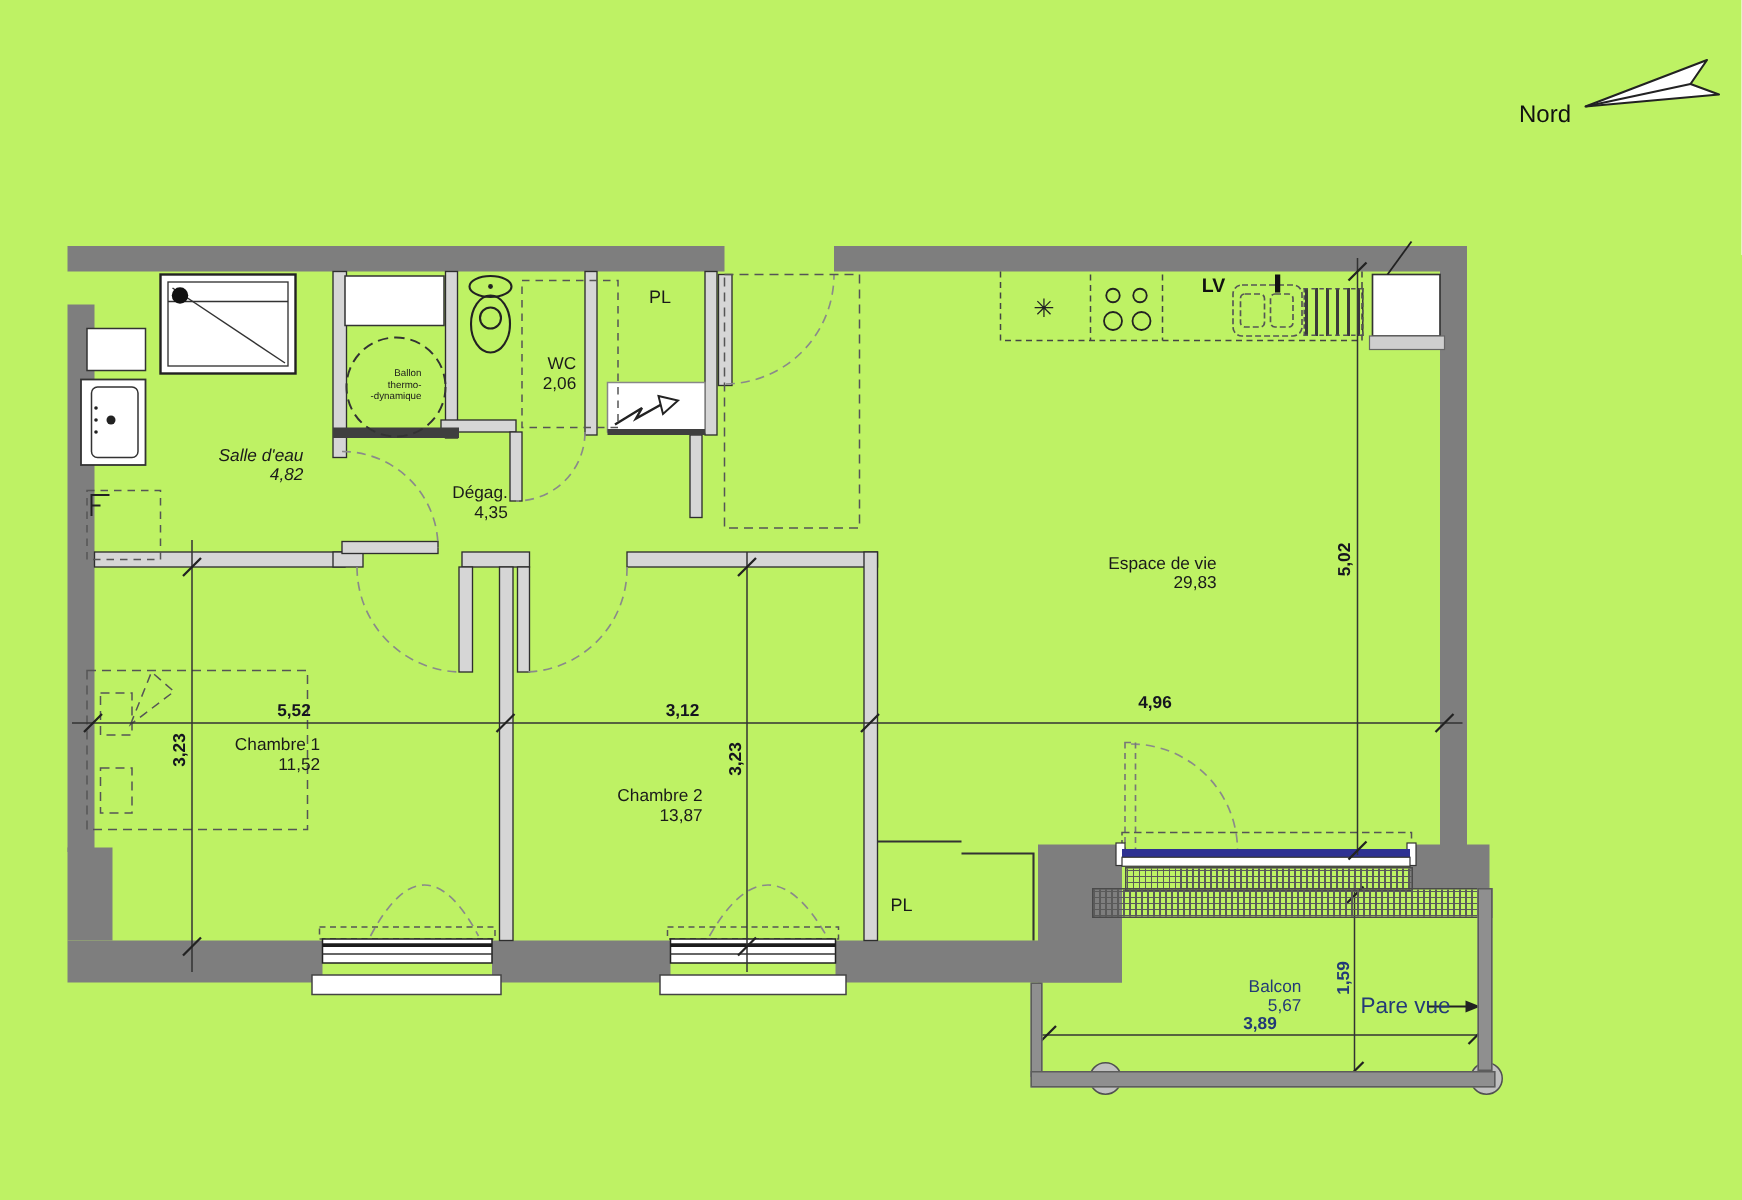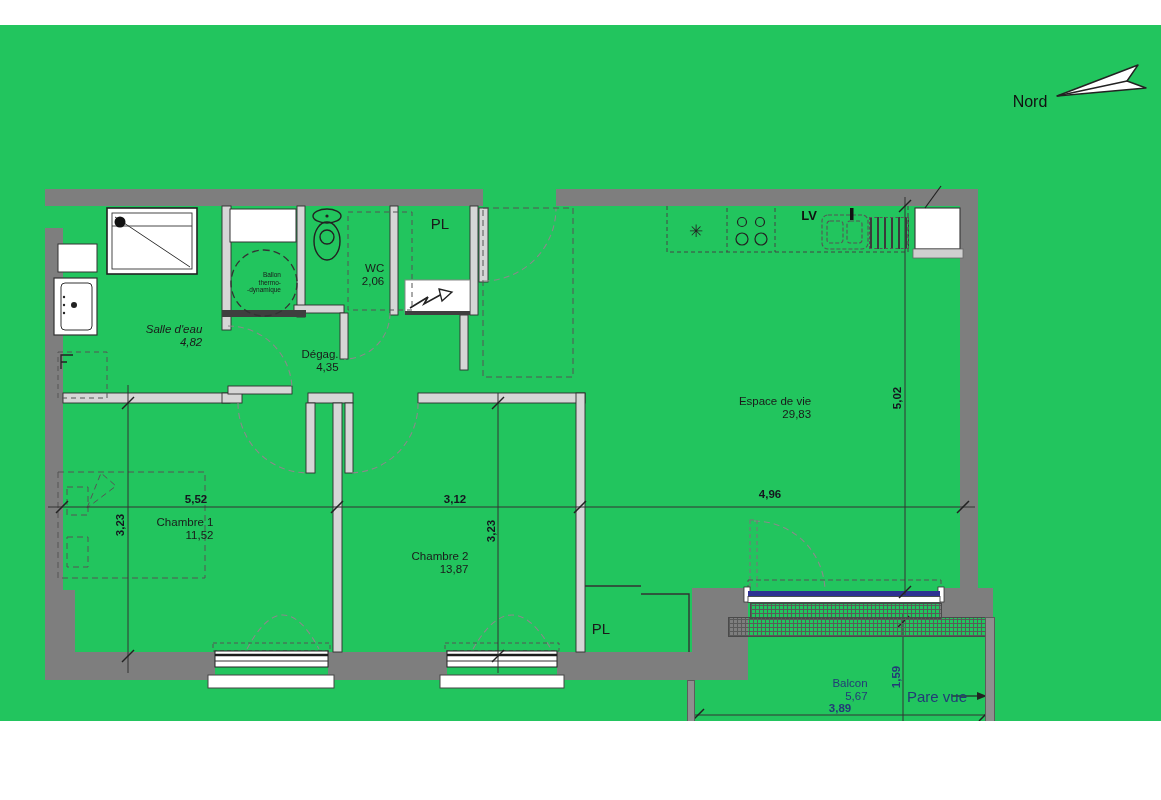--- a/index.html
+++ b/index.html
@@ -1,28 +1,28 @@
 <!DOCTYPE html>
 <html><head>
 <meta charset="utf-8">
 <style>
   html,body{margin:0;padding:0;background:#fff;}
-  #plan{position:relative;width:1161px;height:696px;background:#22c55e;overflow:hidden;
-        font-family:"Liberation Sans","DejaVu Sans",sans-serif;color:#1a1a1a;margin-top:25px;}
+  #plan{position:relative;width:1161px;height:800px;background:#bef264;overflow:hidden;
+        font-family:"Liberation Sans","DejaVu Sans",sans-serif;color:#1a1a1a;}
   #plan svg{position:absolute;left:0;top:0;}
   .lbl{position:absolute;transform:translate(-50%,-50%);white-space:nowrap;
        font-size:11.5px;line-height:13px;text-align:right;color:#1a1a1a;}
   .lbl .area{display:block;}
   .dim{position:absolute;transform:translate(-50%,-50%);font-size:11.5px;font-weight:bold;
        white-space:nowrap;color:#15151f;}
   .dim.vert{transform:translate(-50%,-50%) rotate(-90deg);}
   .navy{color:#233a77;}
   .tiny{font-size:6.5px;line-height:7.5px;}
   .north-lbl{position:absolute;transform:translate(-50%,-50%);font-size:16px;color:#111;}
-  .pl-lbl{position:absolute;transform:translate(-50%,-50%);font-size:15px;color:#1a1a1a;}
+  .pl-lbl{position:absolute;transform:translate(-50%,-50%);font-size:12px;color:#1a1a1a;}
   .lv-lbl{position:absolute;transform:translate(-50%,-50%);font-size:13px;font-weight:bold;color:#111;}
   .pare{position:absolute;transform:translate(-50%,-50%);font-size:15px;color:#233a77;}
   .ast{position:absolute;transform:translate(-50%,-50%);font-size:17px;color:#222;}
   .hatch{position:absolute;border:1px solid #4a4a4a;
      background-image:repeating-linear-gradient(0deg,#5a5a5a 0 1px,transparent 1px 4px),
                       repeating-linear-gradient(90deg,#5a5a5a 0 1px,transparent 1px 4px);}
   .drainer{position:absolute;border:1px dashed #555;
      background-image:repeating-linear-gradient(90deg,#3a3a3a 0 2px,transparent 2px 7px);}
   .rail{position:absolute;background:#8f8f8f;border:1px solid #5c5c5c;}
 </style>

